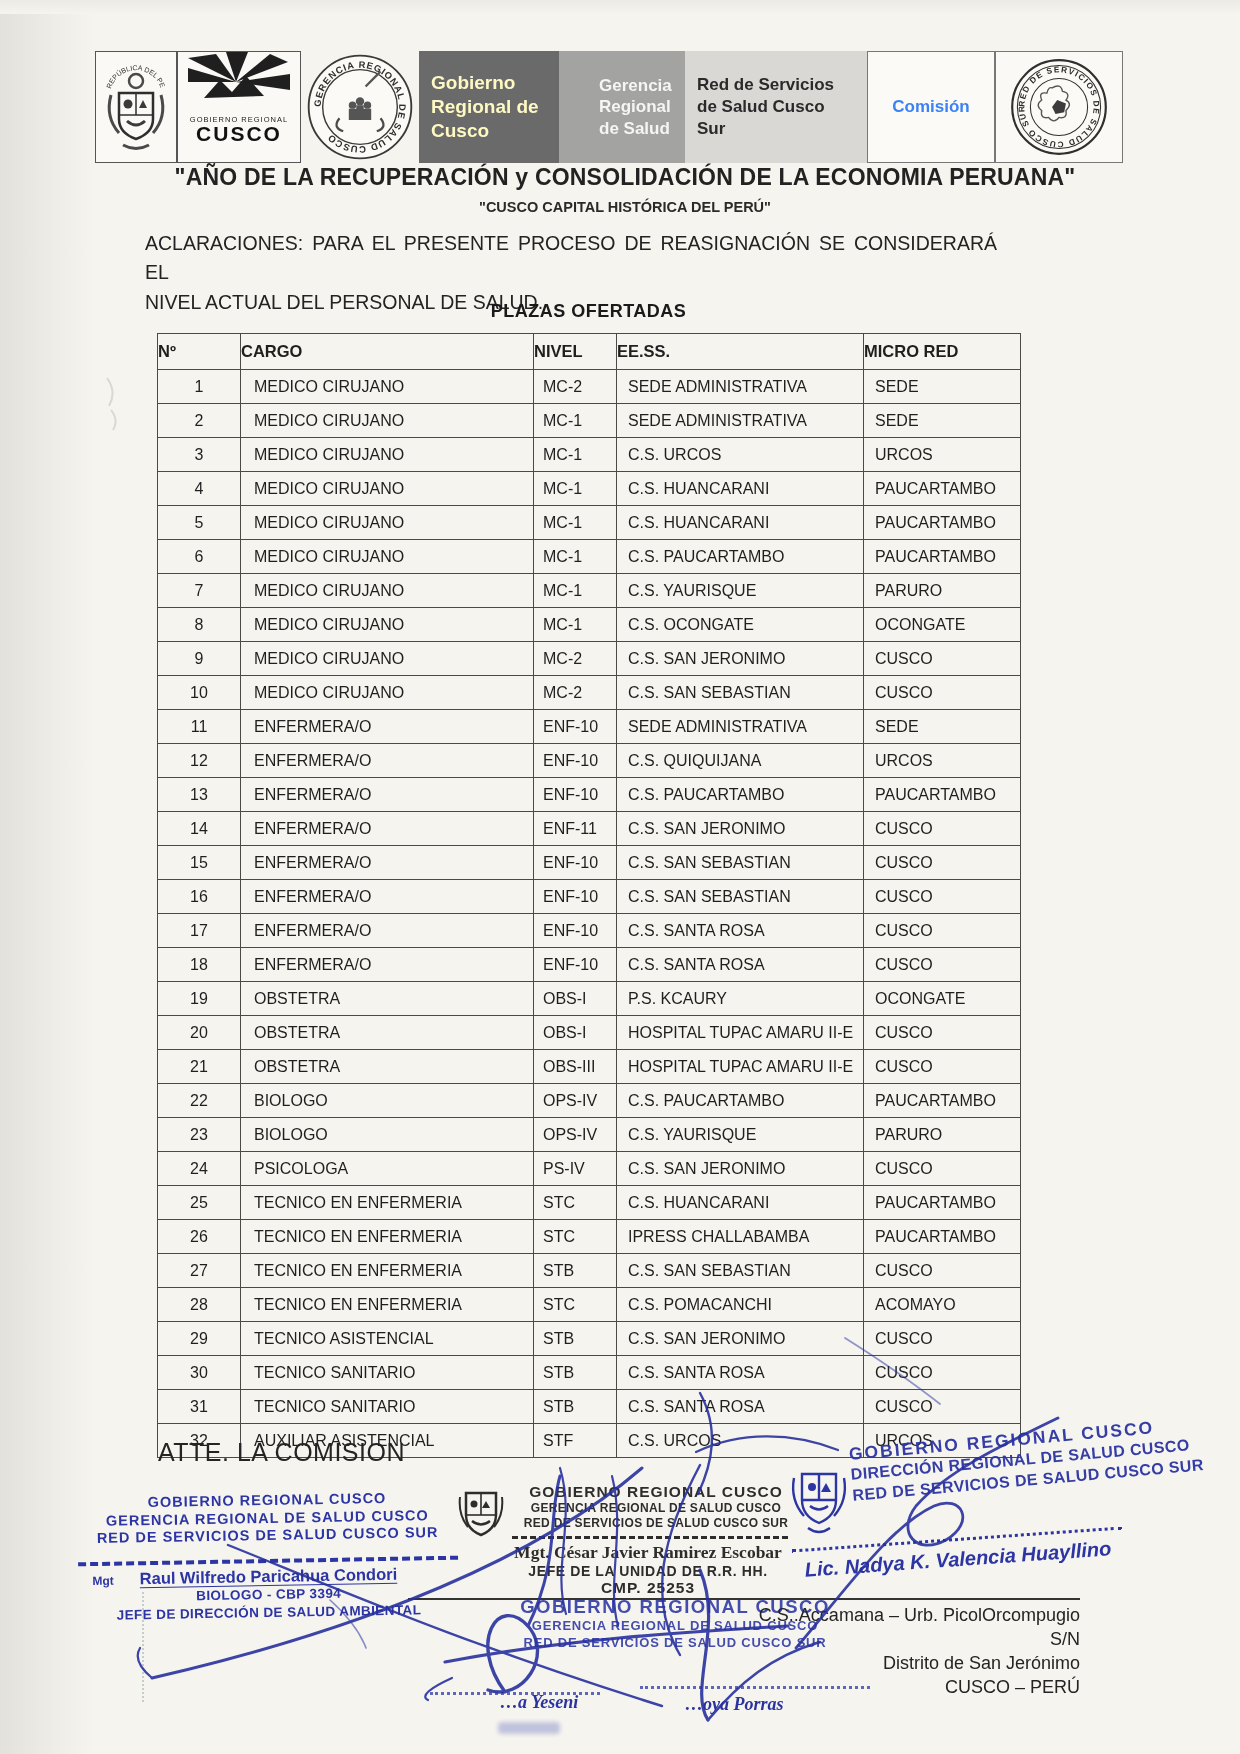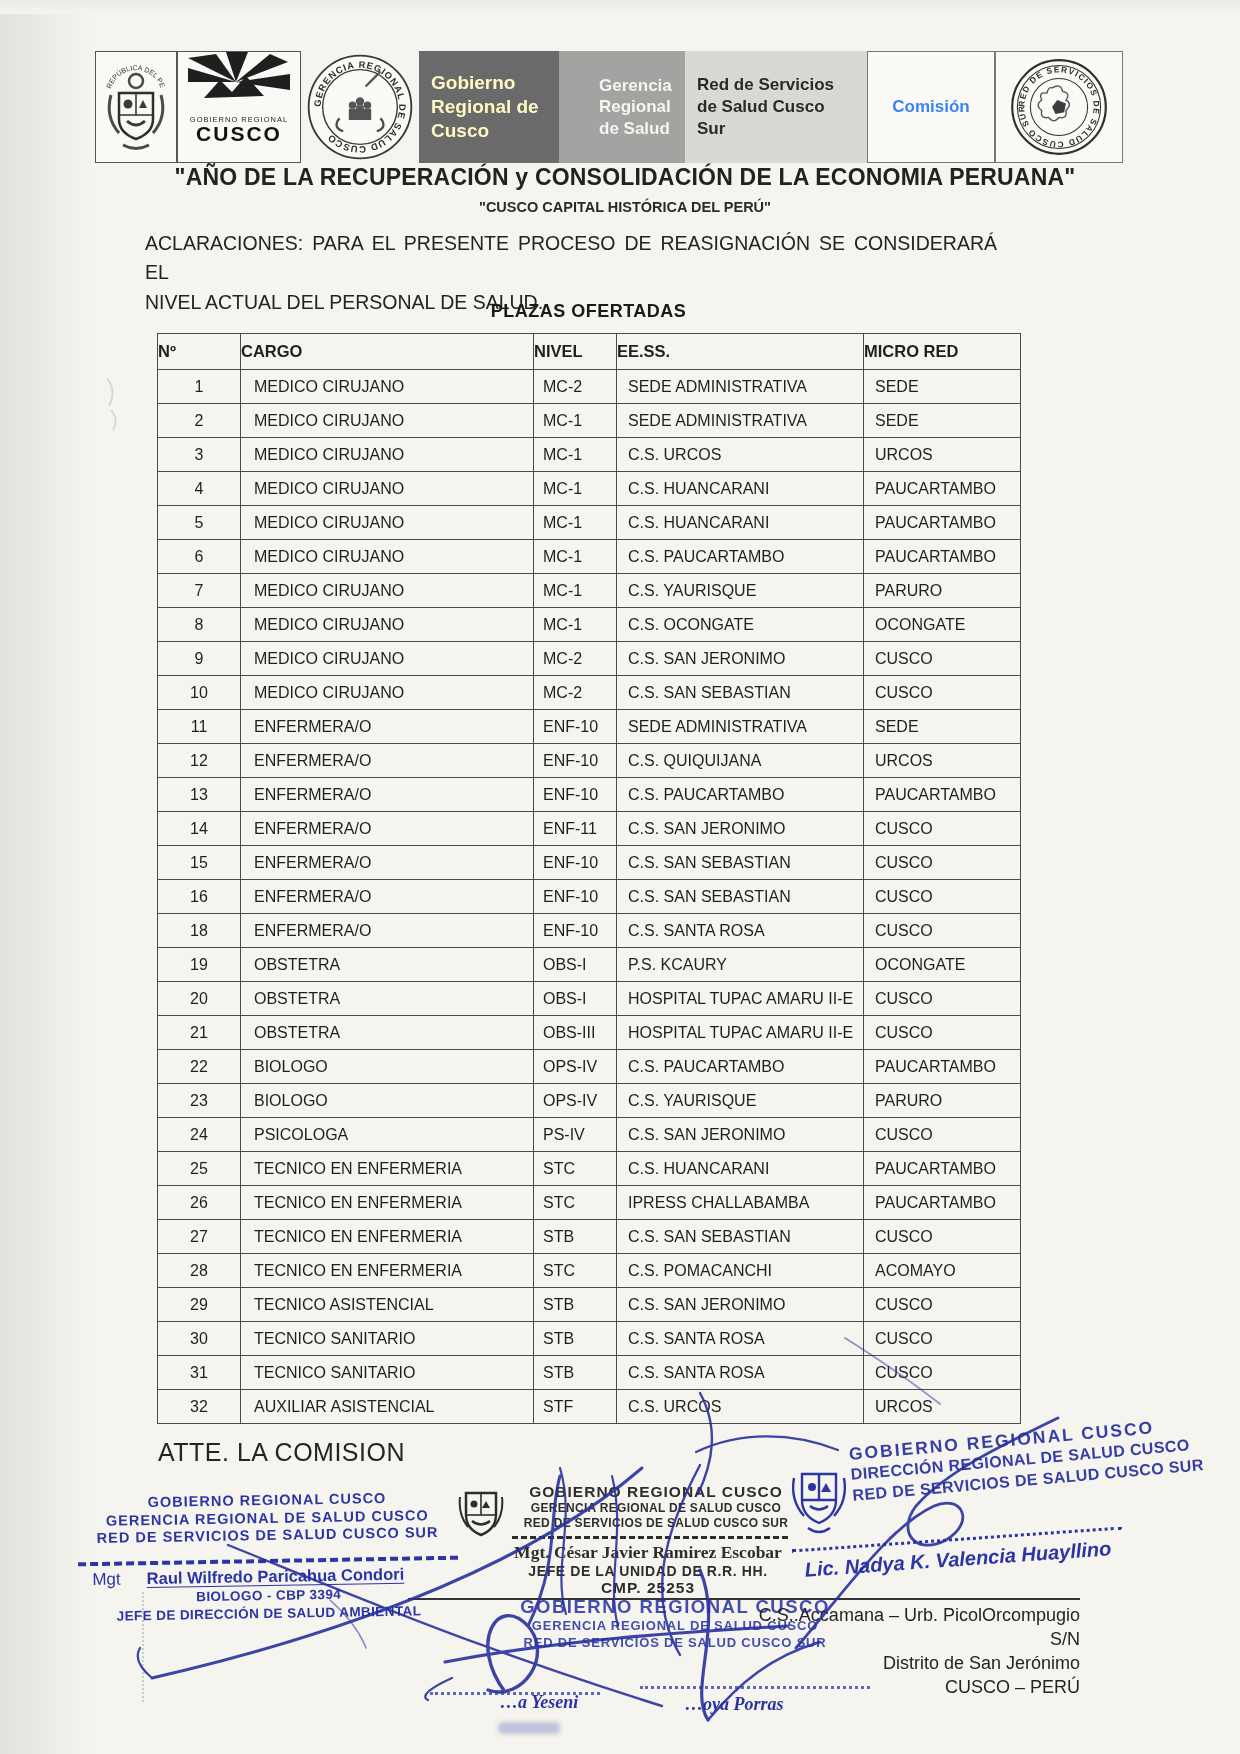--- a/index.html
+++ b/index.html
@@ -54,21 +54,21 @@
 
   .closing{position:absolute;left:158px;top:1438px;font-size:25px;letter-spacing:.5px;color:#242424;}
 
   
   .stamp{position:absolute;}
   .blue{color:#2c35a3;}
   .left-stamp{left:72px;top:1492px;width:392px;text-align:center;transform:rotate(-1deg);}
   .left-stamp .sl{font-size:14.5px;font-weight:bold;letter-spacing:1px;line-height:1.22;}
   .dash-sep{border-top:4px dashed currentColor;margin:7px 6px 4px 6px;}
   .left-name-row{display:flex;align-items:baseline;justify-content:flex-start;gap:26px;padding-left:20px;}
-  .left-mgt{font-size:17px;font-weight:normal;}
+  .left-mgt{font-size:12px;font-weight:bold;}
   .left-name{font-size:16.5px;font-weight:bold;text-decoration:underline;text-underline-offset:3px;}
   .left-role{font-size:13.5px;font-weight:bold;line-height:1.3;letter-spacing:.4px;}
 
   .center-stamp{left:452px;top:1483px;width:352px;color:#2e2d2b;}
   .center-head{margin-left:56px;text-align:center;}
   .center-l0{font-size:15.5px;font-weight:bold;letter-spacing:1px;}
   .center-l12{font-size:12px;font-weight:bold;letter-spacing:.3px;line-height:1.25;}
   .center-stamp .dash-sep{margin:5px 16px 3px 60px;border-top-width:3px;}
   .center-name{margin-left:40px;text-align:center;font-family:"Liberation Serif",serif;font-size:17.5px;font-weight:bold;}
   .center-role{margin-left:40px;text-align:center;font-size:14px;font-weight:bold;letter-spacing:.6px;}
@@ -332,20 +332,27 @@
           <td class="c4">CUSCO</td>
         </tr>
         <tr>
           <td class="c0">16</td>
           <td class="c1">ENFERMERA/O</td>
           <td class="c2">ENF-10</td>
           <td class="c3">C.S. SAN SEBASTIAN</td>
           <td class="c4">CUSCO</td>
         </tr>
         <tr>
+          <td class="c0">17</td>
+          <td class="c1">ENFERMERA/O</td>
+          <td class="c2">ENF-10</td>
+          <td class="c3">C.S. SANTA ROSA</td>
+          <td class="c4">CUSCO</td>
+        </tr>
+        <tr>
           <td class="c0">18</td>
           <td class="c1">ENFERMERA/O</td>
           <td class="c2">ENF-10</td>
           <td class="c3">C.S. SANTA ROSA</td>
           <td class="c4">CUSCO</td>
         </tr>
         <tr>
           <td class="c0">19</td>
           <td class="c1">OBSTETRA</td>
           <td class="c2">OBS-I</td>

